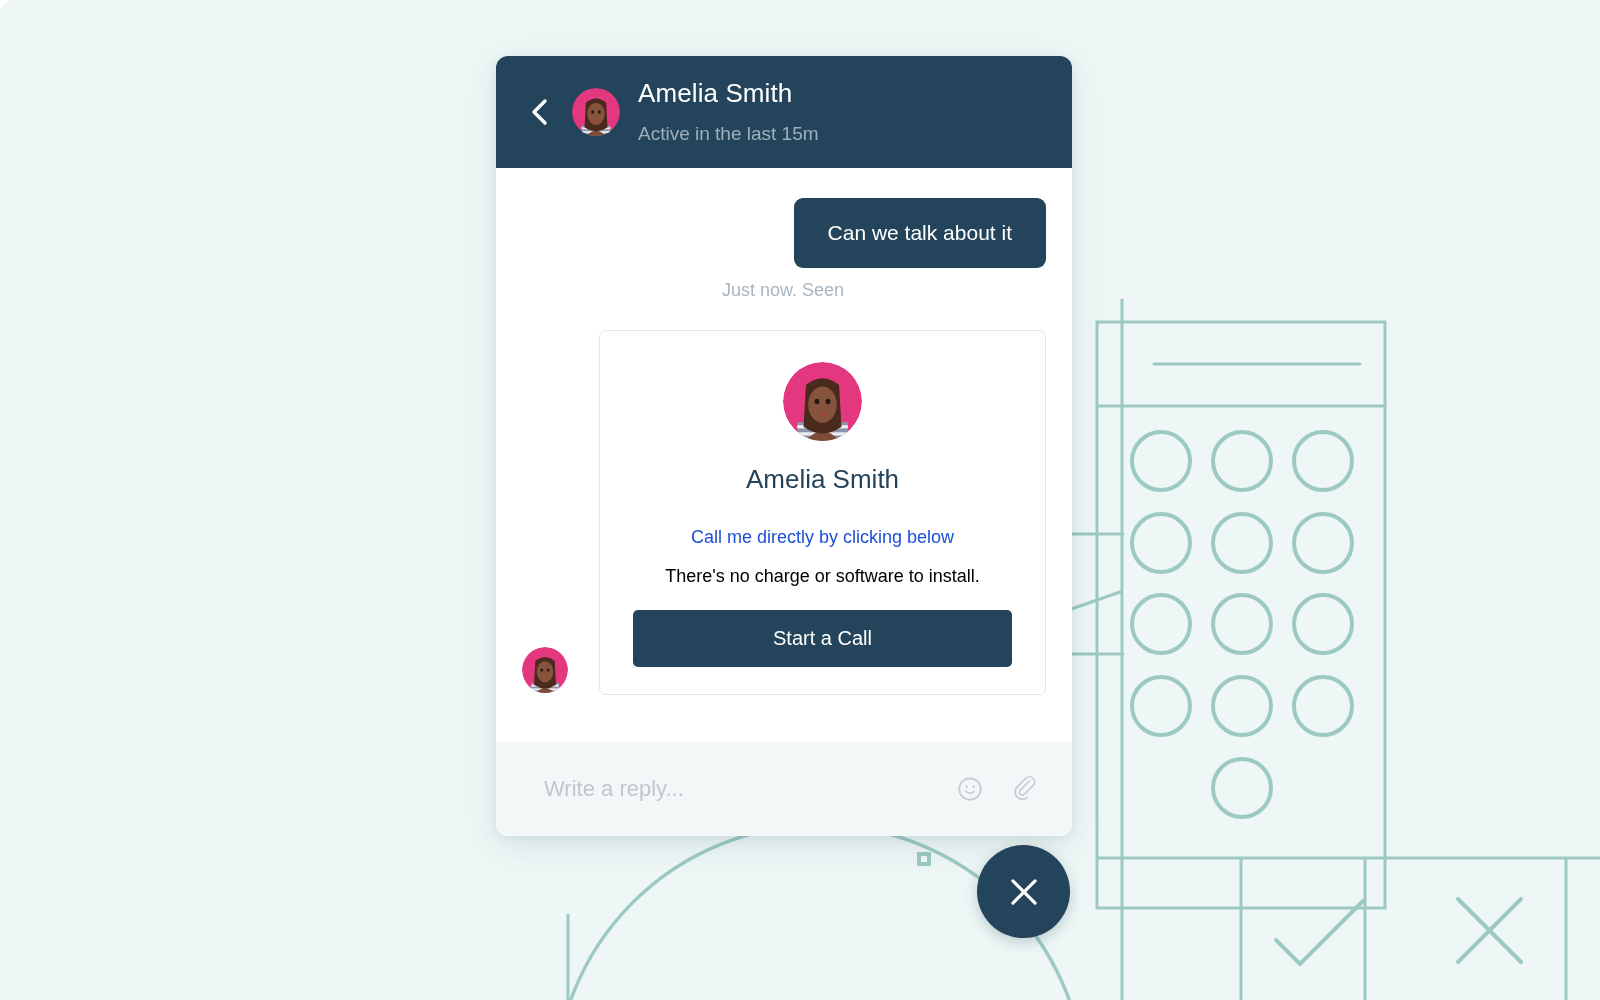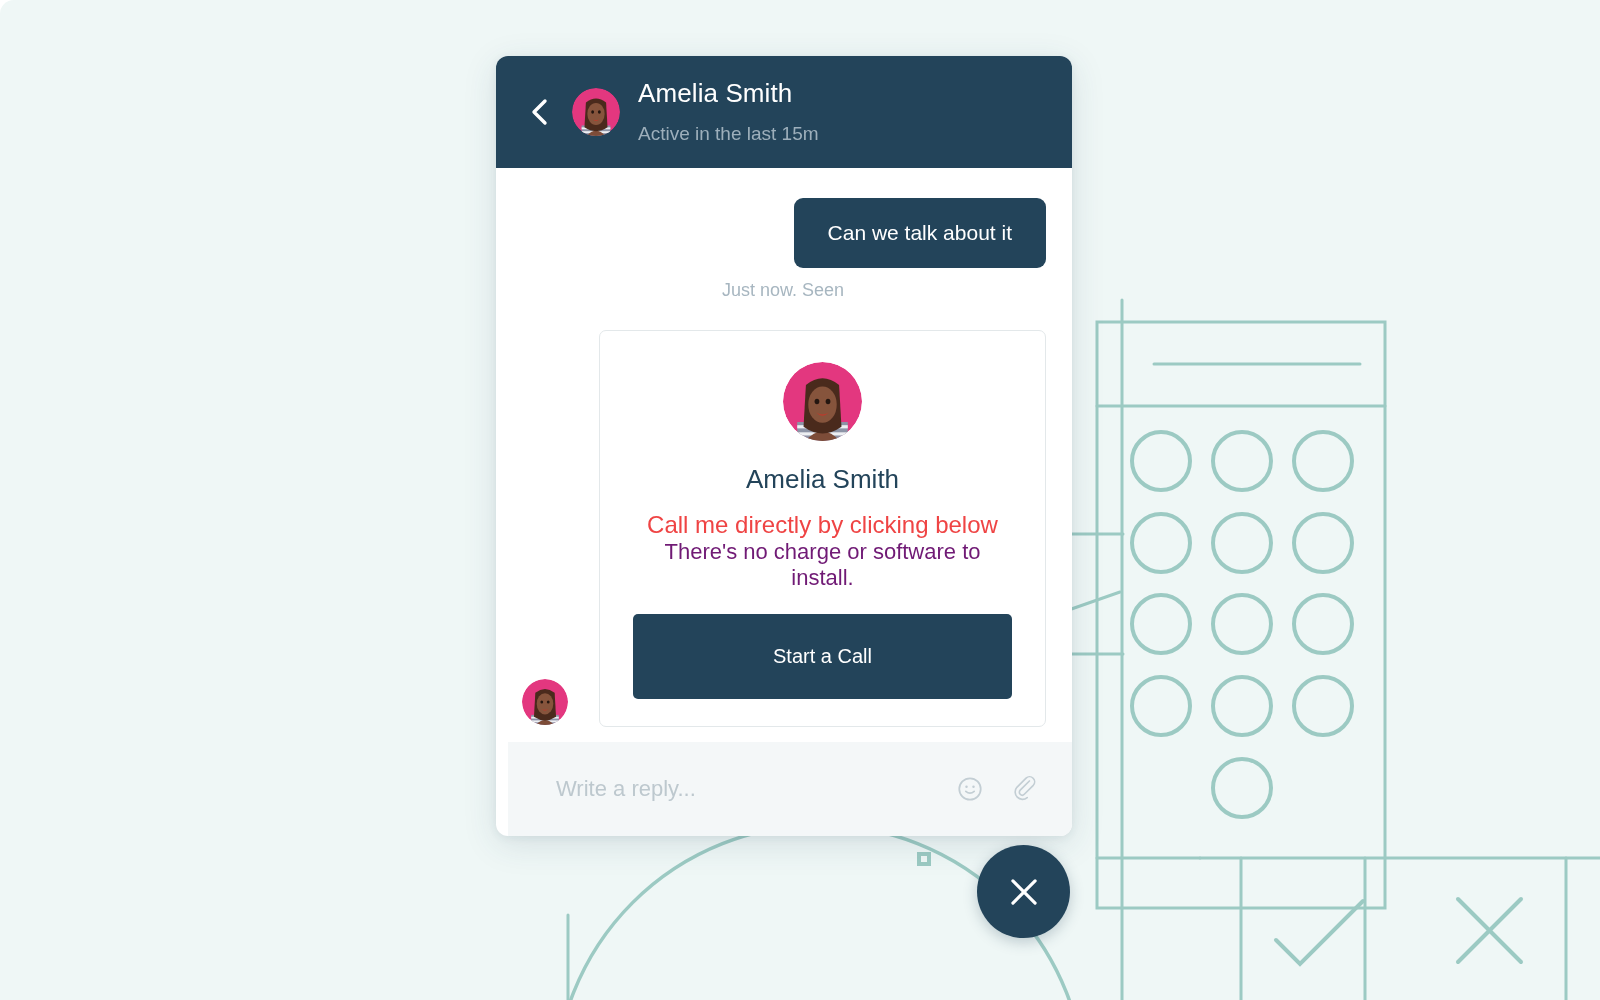--- a/index.html
+++ b/index.html
@@ -133,51 +133,50 @@
     overflow: hidden;
     margin: 0 auto;
   }
   #card-name {
     color: #23445a;
     font-size: 26px;
     margin-top: 23px;
     font-weight: 400;
   }
   #card-subtitle {
-    color: #ef4444;
-    font-size: 24px;
-    margin-top: 16px;
+    color: #1d4ed8;
+    font-size: 18px;
+    margin-top: 32px;
   }
   #card-note {
-    color: #701a75;
-    font-size: 22px;
-    margin-top: 0;
+    color: #000000;
+    font-size: 18px;
+    margin-top: 18px;
   }
   #start-call-button {
     display: block;
     width: 100%;
     margin-top: 23px;
     background: #23445a;
     color: #ffffff;
     border: none;
     border-radius: 5px;
     font-family: inherit;
     font-size: 20px;
-    padding: 31px 0;
+    padding: 17px 0;
     cursor: pointer;
   }
 
   #composer {
     flex: 0 0 94px;
     background: #f4f7f8;
     display: flex;
     align-items: center;
     padding: 0 28px 0 46px;
     box-sizing: border-box;
-    margin-left: 12px;
   }
   #reply-input {
     flex: 1 1 auto;
     border: none;
     outline: none;
     background: transparent;
     font-family: inherit;
     font-size: 22px;
     color: #3a4a55;
   }

